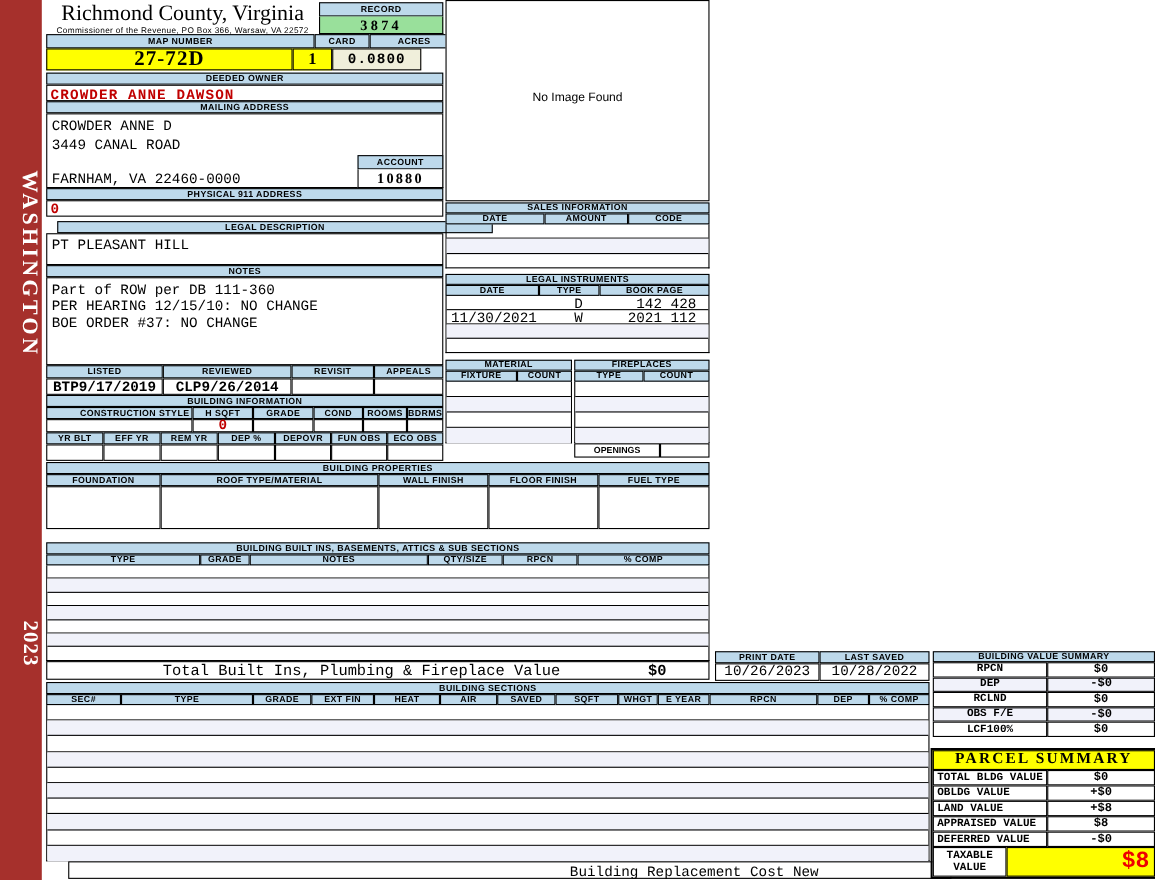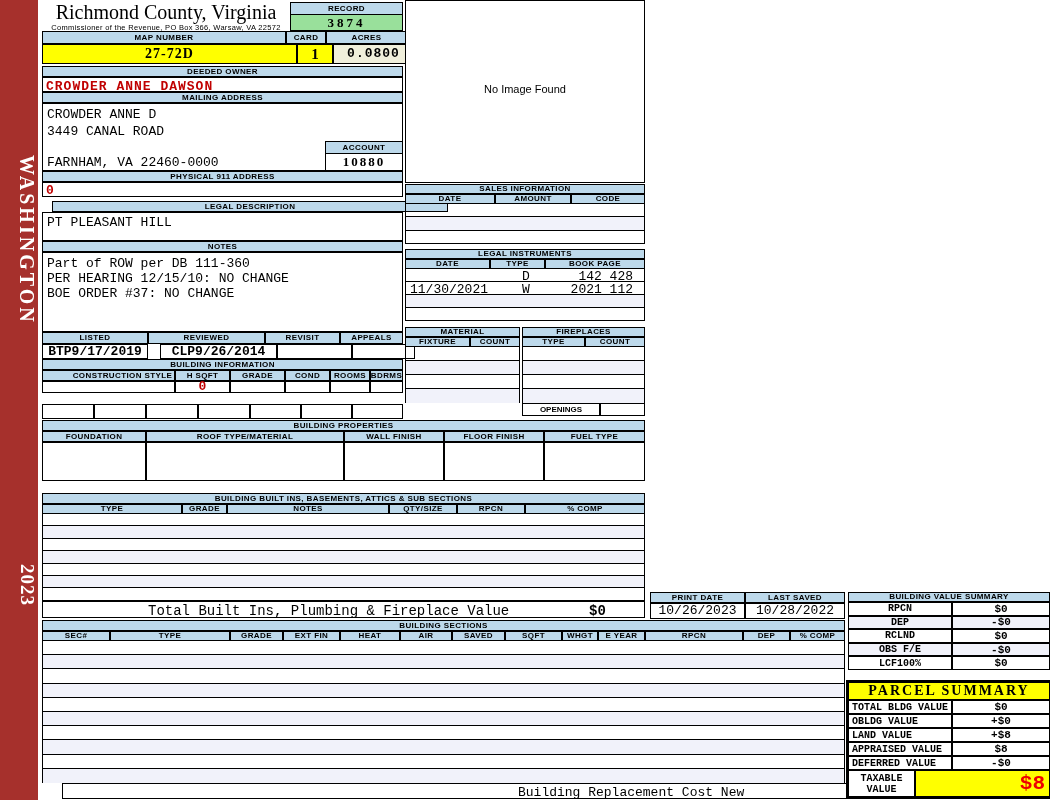--- a/index.html
+++ b/index.html
@@ -45,26 +45,26 @@
     <div style="font-size:7.5px; letter-spacing:.3px; margin-top:1px;">Commissioner of the Revenue, PO Box 366, Warsaw, VA 22572</div>
   </div>
 
   <div class="abs" style="left:290px; top:2px; width:113px;">
     <div class="hdr" style="height:13px;">RECORD</div>
     <div class="bigval" style="height:16px; background:#99E09B; border:1px solid #000; border-top:none; text-align:center; font-size:13px; letter-spacing:3px;">3874</div>
   </div>
 
   <div class="r" style="left:42px; top:31px; height:13px;">
     <div class="hdr" style="width:244px;">MAP NUMBER</div>
-    <div class="hdr" style="width:40px;">CARD</div>
+    <div class="hdr" style="width:50px;">CARD</div>
     <div class="hdr" style="width:81px;">ACRES</div>
   </div>
 
   <div class="r" style="left:42px; top:44px; height:20px;">
-    <div class="cell bigval" style="width:255px; background:#FFFF00; text-align:center; font-size:14px; line-height:18px; letter-spacing:1px;">27-72D</div>
+    <div class="cell bigval" style="width:224px; background:#FFFF00; text-align:center; font-size:19px; line-height:18px; letter-spacing:1px;">27-72D</div>
     <div class="cell bigval" style="width:36px; background:#FFFF00; text-align:center; font-size:15px; line-height:18px;">1</div>
     <div class="cell mono" style="width:81px; background:#F0EFDB; text-align:center; font-size:13px; line-height:18px; font-weight:bold; letter-spacing:1px;">0.0800</div>
   </div>
 
   <div class="hdr abs" style="left:42px; top:66px; width:361px; height:11px;">DEEDED OWNER</div>
   <div class="box val13 red" style="left:42px; top:77px; width:361px; height:15px; letter-spacing:1px; padding:1px 3px;">CROWDER ANNE DAWSON</div>
 
   <div class="hdr abs" style="left:42px; top:92px; width:361px; height:11px;">MAILING ADDRESS</div>
   <div class="box" style="left:42px; top:103px; width:361px; height:68px;">
     <div class="val13" style="padding:3px 4px 0;">CROWDER ANNE D</div>
@@ -94,21 +94,21 @@
     <div class="hdr" style="width:106px;">LISTED</div>
     <div class="hdr" style="width:117px;">REVIEWED</div>
     <div class="hdr" style="width:75px;">REVISIT</div>
     <div class="hdr" style="width:63px;">APPEALS</div>
   </div>
   <div class="r" style="left:42px; top:344px; height:15px;">
     <div class="cell val13 flexsb" style="width:106px; padding:0 3px;">
       <span>BTP</span>
       <span>9/17/2019</span>
     </div>
-    <div class="cell val13 flexsb" style="width:117px; padding:0 3px;margin-left:12px;">
+    <div class="cell val13 flexsb" style="width:117px; padding:0 3px;">
       <span>CLP</span>
       <span>9/26/2014</span>
     </div>
     <div class="cell" style="width:75px;"></div>
     <div class="cell" style="width:63px;"></div>
   </div>
 
   <div class="hdr abs" style="left:42px; top:359px; width:361px; height:11px;">BUILDING INFORMATION</div>
   <div class="r" style="left:42px; top:370px; height:11px;">
     <div class="hdr" style="width:133px;padding-left:28px;">CONSTRUCTION STYLE</div>
@@ -118,20 +118,29 @@
     <div class="hdr" style="width:40px;">ROOMS</div>
     <div class="hdr" style="width:33px;">BDRMS</div>
   </div>
   <div class="r" style="left:42px; top:381px; height:12px;">
     <div class="cell" style="width:133px;"></div>
     <div class="cell val13 red" style="width:55px; text-align:center; line-height:10px;">0</div>
     <div class="cell" style="width:55px;"></div>
     <div class="cell" style="width:45px;"></div>
     <div class="cell" style="width:40px;"></div>
     <div class="cell" style="width:33px;"></div>
+  </div>
+  <div class="r" style="left:42px; top:393px; height:11px;">
+    <div class="hdr" style="width:52px;">YR BLT</div>
+    <div class="hdr" style="width:52px;">EFF YR</div>
+    <div class="hdr" style="width:52px;">REM YR</div>
+    <div class="hdr" style="width:52px;">DEP %</div>
+    <div class="hdr" style="width:51px;">DEPOVR</div>
+    <div class="hdr" style="width:51px;">FUN OBS</div>
+    <div class="hdr" style="width:51px;">ECO OBS</div>
   </div>
   <div class="r" style="left:42px; top:404px; height:15px;">
     <div class="cell" style="width:52px;"></div>
     <div class="cell" style="width:52px;"></div>
     <div class="cell" style="width:52px;"></div>
     <div class="cell" style="width:52px;"></div>
     <div class="cell" style="width:51px;"></div>
     <div class="cell" style="width:51px;"></div>
     <div class="cell" style="width:51px;"></div>
   </div>

